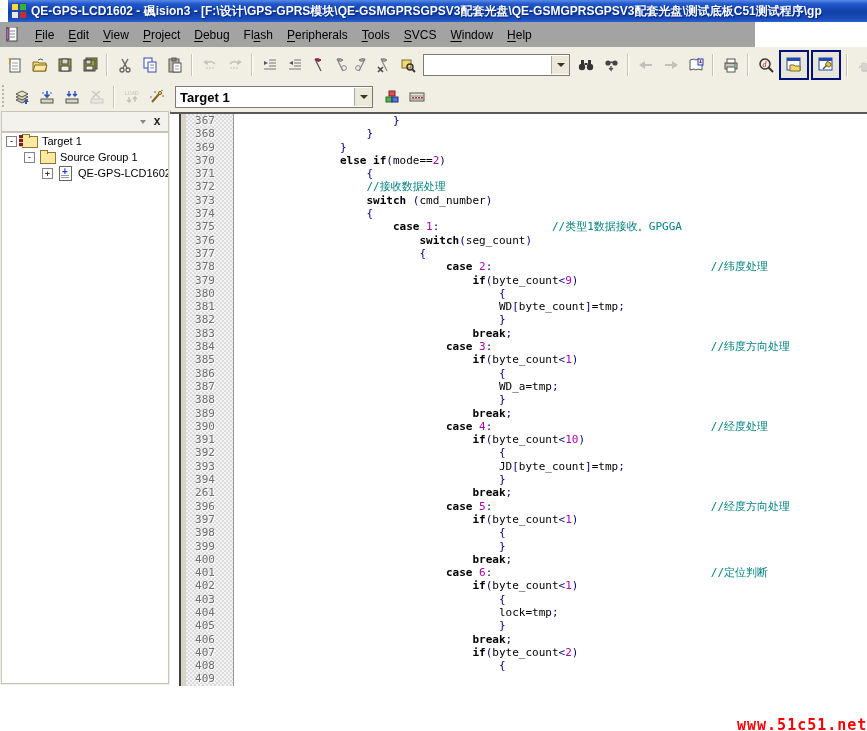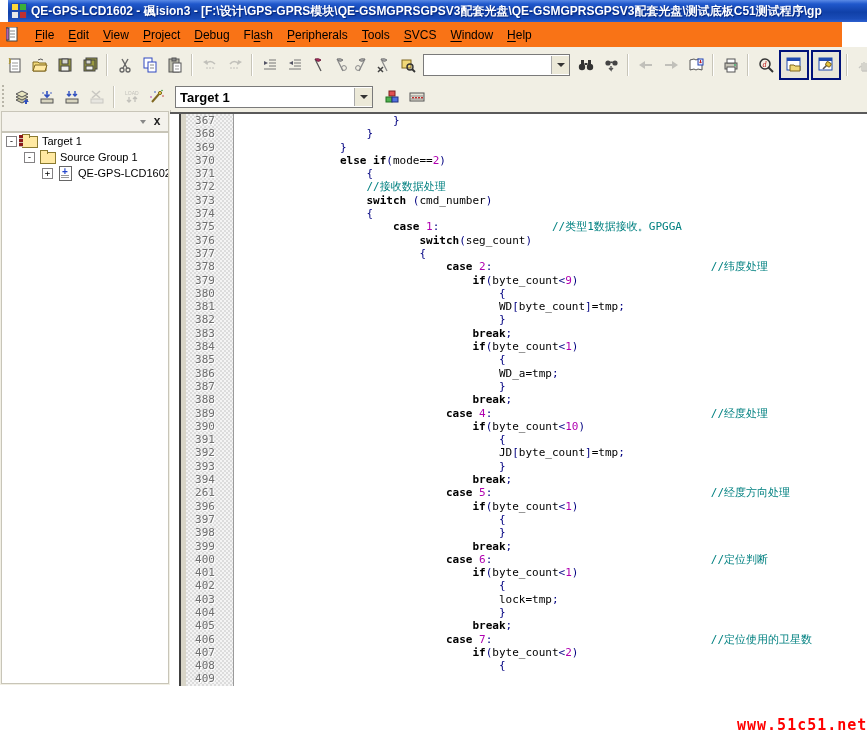--- a/index.html
+++ b/index.html
@@ -14,22 +14,22 @@
     background:linear-gradient(to bottom,#5a8ae6 0%,#2058cc 18%,#1040a8 55%,#1a4cb8 85%,#2c60d0 100%);
     display:flex;align-items:center;color:#fff;margin-left:8px;
   }
   .titlebar .appicon{width:16px;height:16px;margin:0 4px 0 3px;flex:0 0 auto;}
   .titlebar .title{
     font-size:12px;font-weight:bold;white-space:nowrap;overflow:hidden;
     text-shadow:1px 1px 1px #00227a;letter-spacing:0px;
   }
   
   .menubar{
-    position:absolute;left:0;top:22px;width:842px;height:25px;
-    background:#f97316;border-bottom:1px solid #e0ddd0;
+    position:absolute;left:0;top:22px;width:755px;height:25px;
+    background:#a3a3a3;border-bottom:1px solid #e0ddd0;
     display:flex;align-items:center;font-size:12px;color:#000;
   }
   .menubar .childicon{width:14px;height:15px;margin:0 8px 0 6px;flex:0 0 auto;}
   .menu-item{padding:3px 7px;cursor:default;}
   .menu-item u{text-underline-offset:2px;}
   
   .toolbar{
     position:absolute;left:0;width:867px;background:#f1efe4;
     display:flex;align-items:center;
   }
@@ -561,20 +561,21 @@
       <div class="code-line">                    <span class="pun">{</span></div>
       <div class="code-line">                        <span class="kw">case</span> <span class="num">1</span><span class="pun">:</span>                 <span class="cmt">//类型1数据接收。GPGGA</span></div>
       <div class="code-line">                            <span class="kw">switch</span><span class="pun">(</span>seg_count<span class="pun">)</span></div>
       <div class="code-line">                            <span class="pun">{</span></div>
       <div class="code-line">                                <span class="kw">case</span> <span class="num">2</span><span class="pun">:</span>                                 <span class="cmt">//纬度处理</span></div>
       <div class="code-line">                                    <span class="kw">if</span><span class="pun">(</span>byte_count<span class="pun">&lt;</span><span class="num">9</span><span class="pun">)</span></div>
       <div class="code-line">                                        <span class="pun">{</span></div>
       <div class="code-line">                                        WD<span class="pun">[</span>byte_count<span class="pun">]</span>=tmp<span class="pun">;</span></div>
       <div class="code-line">                                        <span class="pun">}</span></div>
       <div class="code-line">                                    <span class="kw">break</span><span class="pun">;</span></div>
+      <div class="code-line">                                <span class="kw">case</span> <span class="num">3</span><span class="pun">:</span>                                 <span class="cmt">//纬度方向处理</span></div>
       <div class="code-line">                                    <span class="kw">if</span><span class="pun">(</span>byte_count<span class="pun">&lt;</span><span class="num">1</span><span class="pun">)</span></div>
       <div class="code-line">                                        <span class="pun">{</span></div>
       <div class="code-line">                                        WD_a=tmp<span class="pun">;</span></div>
       <div class="code-line">                                        <span class="pun">}</span></div>
       <div class="code-line">                                    <span class="kw">break</span><span class="pun">;</span></div>
       <div class="code-line">                                <span class="kw">case</span> <span class="num">4</span><span class="pun">:</span>                                 <span class="cmt">//经度处理</span></div>
       <div class="code-line">                                    <span class="kw">if</span><span class="pun">(</span>byte_count<span class="pun">&lt;</span><span class="num">10</span><span class="pun">)</span></div>
       <div class="code-line">                                        <span class="pun">{</span></div>
       <div class="code-line">                                        JD<span class="pun">[</span>byte_count<span class="pun">]</span>=tmp<span class="pun">;</span></div>
       <div class="code-line">                                        <span class="pun">}</span></div>
@@ -583,19 +584,18 @@
       <div class="code-line">                                    <span class="kw">if</span><span class="pun">(</span>byte_count<span class="pun">&lt;</span><span class="num">1</span><span class="pun">)</span></div>
       <div class="code-line">                                        <span class="pun">{</span></div>
       <div class="code-line">                                        <span class="pun">}</span></div>
       <div class="code-line">                                    <span class="kw">break</span><span class="pun">;</span></div>
       <div class="code-line">                                <span class="kw">case</span> <span class="num">6</span><span class="pun">:</span>                                 <span class="cmt">//定位判断</span></div>
       <div class="code-line">                                    <span class="kw">if</span><span class="pun">(</span>byte_count<span class="pun">&lt;</span><span class="num">1</span><span class="pun">)</span></div>
       <div class="code-line">                                        <span class="pun">{</span></div>
       <div class="code-line">                                        lock=tmp<span class="pun">;</span></div>
       <div class="code-line">                                        <span class="pun">}</span></div>
       <div class="code-line">                                    <span class="kw">break</span><span class="pun">;</span></div>
-      <div class="code-line">                                <span class="kw">case</span> <span class="num">7</span><span class="pun">:</span>                                 <span class="cmt">//定位使用的卫星数</span></div>
       <div class="code-line">                                    <span class="kw">if</span><span class="pun">(</span>byte_count<span class="pun">&lt;</span><span class="num">2</span><span class="pun">)</span></div>
       <div class="code-line">                                        <span class="pun">{</span></div>
     </div>
 </div>
 
 <div class="watermark">www.51c51.net</div>
 
 </body></html>

